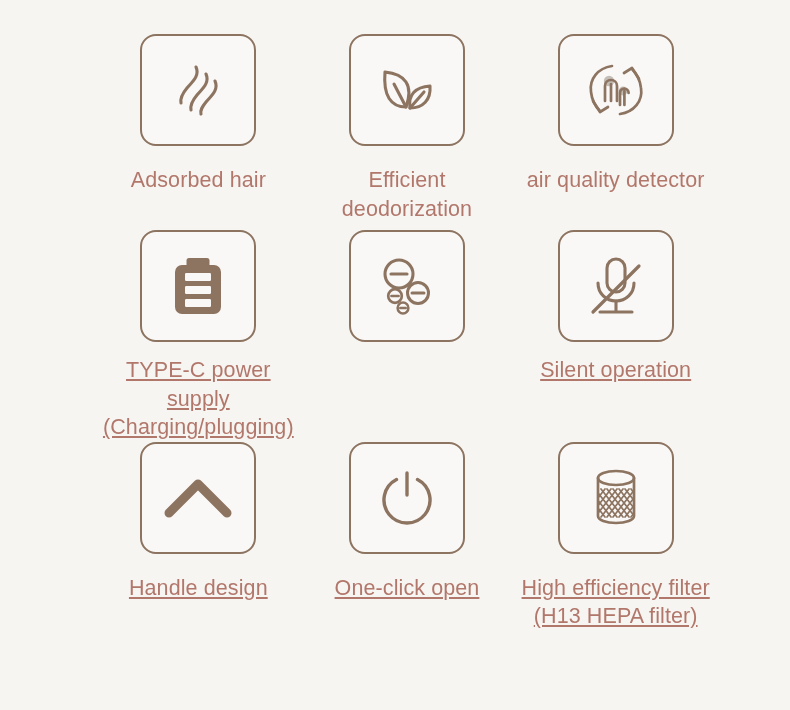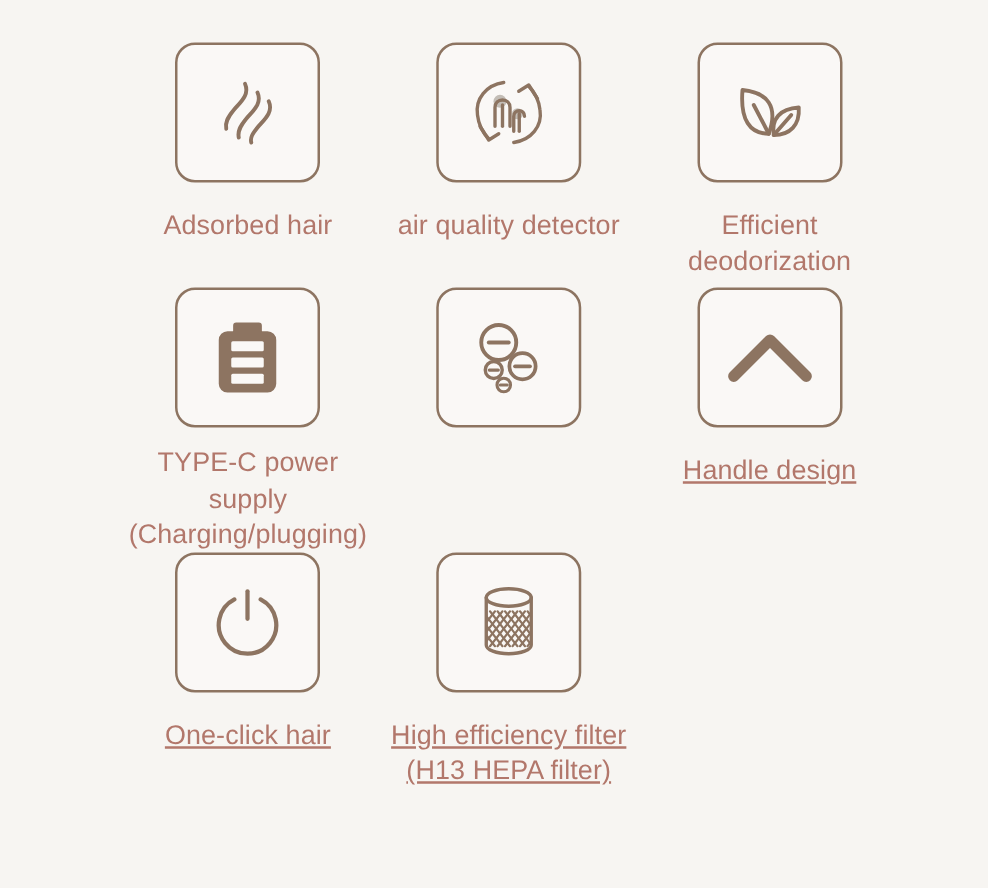--- a/index.html
+++ b/index.html
@@ -56,21 +56,21 @@
     color: #b2776b;
     font-size: 21.5px;
     line-height: 1.33;
     letter-spacing: 0.1px;
     white-space: pre-line;
     flex: 0 0 auto;
   }
 
   
   .row-1 .feature-label { margin-top: 20px; }
-  .row-2 .feature-label { margin-top: 14px; }
+  .row-2 .feature-label { margin-top: 14px; text-decoration: underline; }
   .row-3 .feature-label { margin-top: 20px; text-decoration: underline; }
 
   .cell-type-c .feature-label,
   .cell-hepa .feature-label { line-height: 1.32; }
 </style>
 </head>
 <body>
 
 <div id="feature-grid">
 
@@ -78,20 +78,34 @@
     <div class="icon-box">
       <span>
         <svg width="64" height="64" viewBox="0 0 64 64" fill="none" stroke="#8d7461" stroke-width="3.1" stroke-linecap="round">
           <path d="M30 9 C34 18, 26 24, 21 30 C16 36, 14 40, 15 45"></path>
           <path d="M40 16 C44 25, 36 31, 31 37 C26 43, 24 47, 25 52"></path>
           <path d="M49 23 C53 32, 45 38, 40 44 C36 49, 34 52, 35 56"></path>
         </svg>
       </span>
     </div>
     <div class="feature-label">Adsorbed hair</div>
+  </div>
+
+  <div class="feature-cell row-1 cell-leaf">
+    <div class="icon-box">
+      <span>
+        <svg width="64" height="64" viewBox="0 0 64 64" fill="none" stroke="#8d7461" stroke-width="3.1" stroke-linecap="round" stroke-linejoin="round">
+          <path d="M31 49 C16 49, 8 38, 10 14 C30 16, 39 27, 31 49 Z"></path>
+          <path d="M19 26 L31 49"></path>
+          <path d="M35 50 C33 37, 40 29, 55 28 C56 42, 48 50, 35 50 Z"></path>
+          <path d="M49 34 L35 50"></path>
+        </svg>
+      </span>
+    </div>
+    <div class="feature-label">Efficient deodorization</div>
   </div>
 
   <div class="feature-cell row-1 cell-detector">
     <div class="icon-box">
       <span>
         <svg width="64" height="64" viewBox="0 0 64 64" fill="none" stroke="#8d7461" stroke-width="2.7" stroke-linecap="round" stroke-linejoin="round">
           <path d="M28 8 C14 10, 5 21, 7 34 C8 43, 12 49, 16 53"></path>
           <path d="M9 43 L16 54 L24 49"></path>
           <path d="M36 56 C50 54, 59 43, 57 30 C56 21, 52 15, 48 11"></path>
           <path d="M55 21 L48 10 L40 15"></path>
@@ -100,34 +114,20 @@
           <path d="M27 43 L27 26"></path>
           <circle cx="39" cy="33" r="4.4" fill="#c3bdb6" stroke="none"></circle>
           <path d="M36 47 L36 35 C36 32.4, 38 30.6, 40.4 30.6 C42.8 30.6, 44.6 32.4, 44.6 35"></path>
           <path d="M40.4 47 L40.4 33"></path>
         </svg>
       </span>
     </div>
     <div class="feature-label">air quality detector</div>
   </div>
 
-  <div class="feature-cell row-1 cell-leaf">
-    <div class="icon-box">
-      <span>
-        <svg width="64" height="64" viewBox="0 0 64 64" fill="none" stroke="#8d7461" stroke-width="3.1" stroke-linecap="round" stroke-linejoin="round">
-          <path d="M31 49 C16 49, 8 38, 10 14 C30 16, 39 27, 31 49 Z"></path>
-          <path d="M19 26 L31 49"></path>
-          <path d="M35 50 C33 37, 40 29, 55 28 C56 42, 48 50, 35 50 Z"></path>
-          <path d="M49 34 L35 50"></path>
-        </svg>
-      </span>
-    </div>
-    <div class="feature-label">Efficient deodorization</div>
-  </div>
-
   <div class="feature-cell row-2 cell-type-c">
     <div class="icon-box">
       <span>
         <svg width="60" height="64" viewBox="0 0 60 64" fill="none">
           <path d="M21 4 h18 a2.5 2.5 0 0 1 2.5 2.5 V11 h4.5 A7 7 0 0 1 53 18 V53 A7 7 0 0 1 46 60 H14 A7 7 0 0 1 7 53 V18 A7 7 0 0 1 14 11 h4.5 V6.5 A2.5 2.5 0 0 1 21 4 Z" fill="#8d7461"></path>
           <rect x="17" y="19" width="26" height="8" rx="1.2" fill="#faf8f6"></rect>
           <rect x="17" y="32" width="26" height="8" rx="1.2" fill="#faf8f6"></rect>
           <rect x="17" y="45" width="26" height="8" rx="1.2" fill="#faf8f6"></rect>
         </svg>
       </span>
@@ -146,20 +146,34 @@
           <path d="M36 38 H48" stroke-width="3"></path>
           <circle cx="19" cy="41" r="6.8" stroke-width="2.7"></circle>
           <path d="M15.4 41 H22.6" stroke-width="2.6"></path>
           <circle cx="27" cy="53" r="5.4" stroke-width="2.5"></circle>
           <path d="M24.2 53 H29.8" stroke-width="2.4"></path>
         </svg>
       </span>
     </div>
   </div>
 
+  <div class="feature-cell row-2 cell-silent">
+    <div class="icon-box">
+      <span>
+        <svg width="62" height="64" viewBox="0 0 62 64" fill="none" stroke="#8d7461" stroke-width="3.1" stroke-linecap="round" stroke-linejoin="round">
+          <rect x="22" y="5" width="18" height="33" rx="9"></rect>
+          <path d="M13 29 C13 39.5, 21 47, 31 47 C41 47, 49 39.5, 49 29"></path>
+          <path d="M31 47 V57"></path>
+          <path d="M15 58 H47"></path>
+          <path d="M8 58 L54 12" stroke-width="3.2"></path>
+        </svg>
+      </span>
+    </div>
+    <div class="feature-label">Silent operation</div>
+  </div>
 
   <div class="feature-cell row-3 cell-handle">
     <div class="icon-box">
       <span>
         <svg width="70" height="48" viewBox="0 0 70 48" fill="none" stroke="#8d7461" stroke-width="9" stroke-linecap="round" stroke-linejoin="round">
           <path d="M6 39 L35 10 L64 39"></path>
         </svg>
       </span>
     </div>
     <div class="feature-label">Handle design</div>
@@ -167,21 +181,21 @@
 
   <div class="feature-cell row-3 cell-power">
     <div class="icon-box">
       <span>
         <svg width="60" height="60" viewBox="0 0 60 60" fill="none" stroke="#8d7461" stroke-width="3.4" stroke-linecap="round">
           <path d="M19.5 11.5 A23 23 0 1 0 40.5 11.5"></path>
           <path d="M30 5 V27"></path>
         </svg>
       </span>
     </div>
-    <div class="feature-label">One-click hair</div>
+    <div class="feature-label">One-click open</div>
   </div>
 
   <div class="feature-cell row-3 cell-hepa">
     <div class="icon-box">
       <span>
         <svg width="58" height="62" viewBox="0 0 58 62" fill="none" stroke="#8d7461" stroke-width="2.7" stroke-linecap="round" stroke-linejoin="round">
           <defs>
             <clipPath id="cylClip">
               <path d="M11 11 H47 V49 A18 7 0 0 1 11 49 Z"></path>
             </clipPath>

